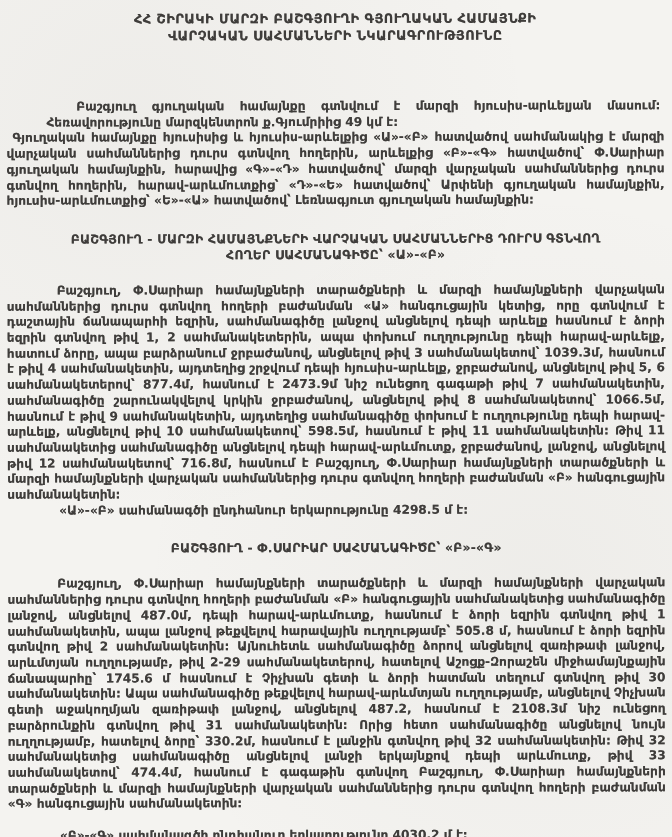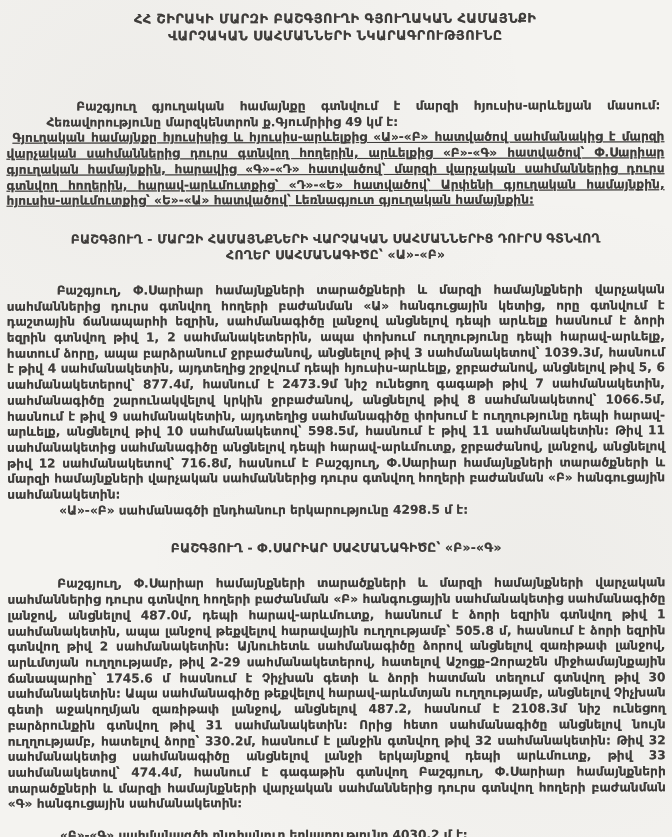--- a/index.html
+++ b/index.html
@@ -39,21 +39,20 @@
     margin: 0;
     text-align: justify;
   }
   .p1 {
     margin: 55px 6px 0 42px;
     text-indent: 30px;
   }
   .p2 {
     margin: 0 2px 0 2px;
     text-indent: 6px;
-    text-decoration: underline;
   }
   .heading {
     margin-top: 22px;
     text-align: center;
     font-size: 12.4px;
     line-height: 16px;
     letter-spacing: 0.2px;
     padding: 0 50px;
   }
   .bodytext {

